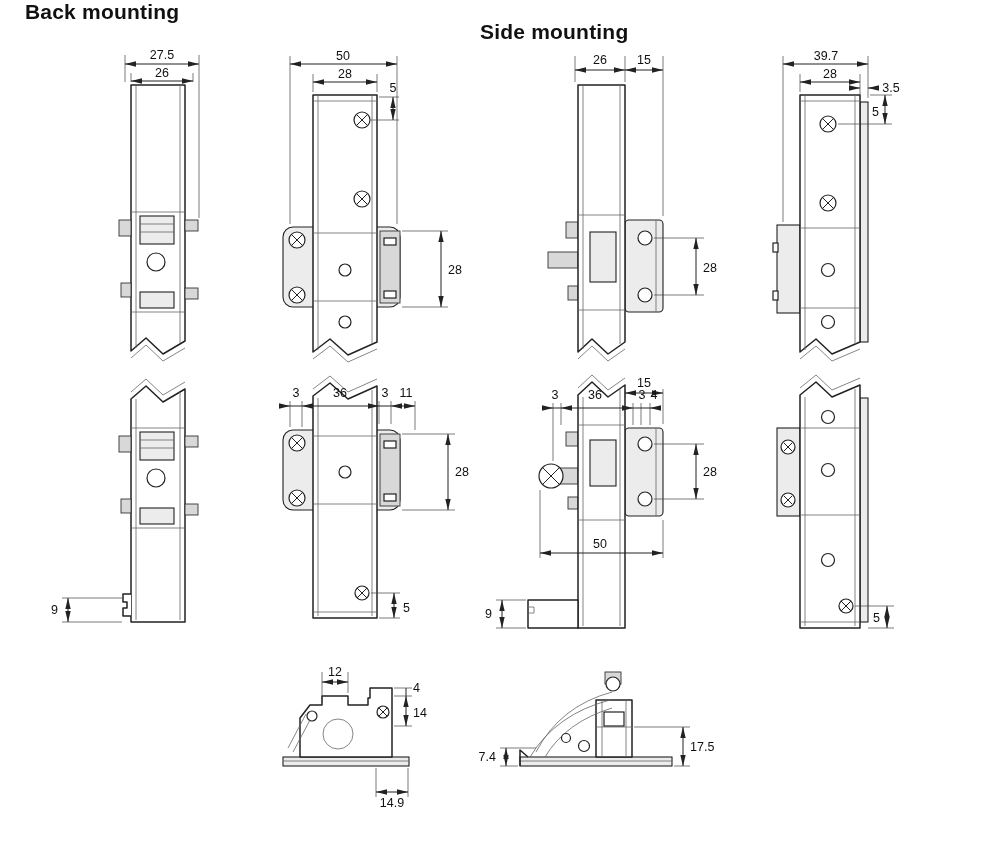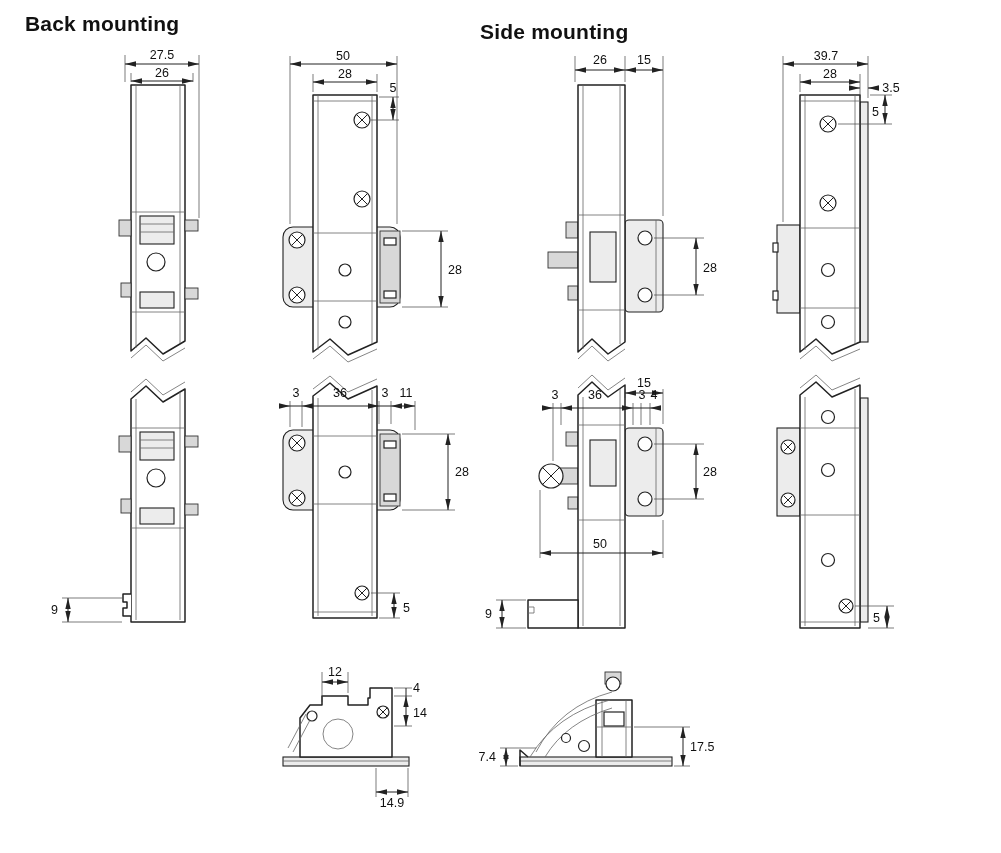--- a/index.html
+++ b/index.html
@@ -1,19 +1,19 @@
 <!DOCTYPE html>
 <html><head>
 <meta charset="utf-8">
 <style>
   html,body{margin:0;padding:0;background:#fff;}
   #canvas{position:relative;width:1001px;height:853px;background:#fff;overflow:hidden;
           font-family:"Liberation Sans",sans-serif;}
   .title{position:absolute;font-weight:bold;font-size:21px;color:#111;letter-spacing:0.2px;}
-  #title-back{left:25px;top:12px;}
+  #title-back{left:25px;top:0;}
   #title-side{left:480px;top:20px;}
   svg{position:absolute;left:0;top:0;}
   .o{fill:none;stroke:#222;stroke-width:1.5;stroke-linejoin:round;}
   .ob{fill:#fff;stroke:#222;stroke-width:1.5;stroke-linejoin:round;}
   .i{fill:none;stroke:#666;stroke-width:0.8;}
   .f1{fill:#ececec;stroke:#222;stroke-width:1.1;}
   .f2{fill:#d8d8d8;stroke:#333;stroke-width:0.9;}
   .hole{fill:#fff;stroke:#222;stroke-width:1.2;}
   .scr{stroke:#222;stroke-width:1;}
   .ext{stroke:#444;stroke-width:0.7;fill:none;}

